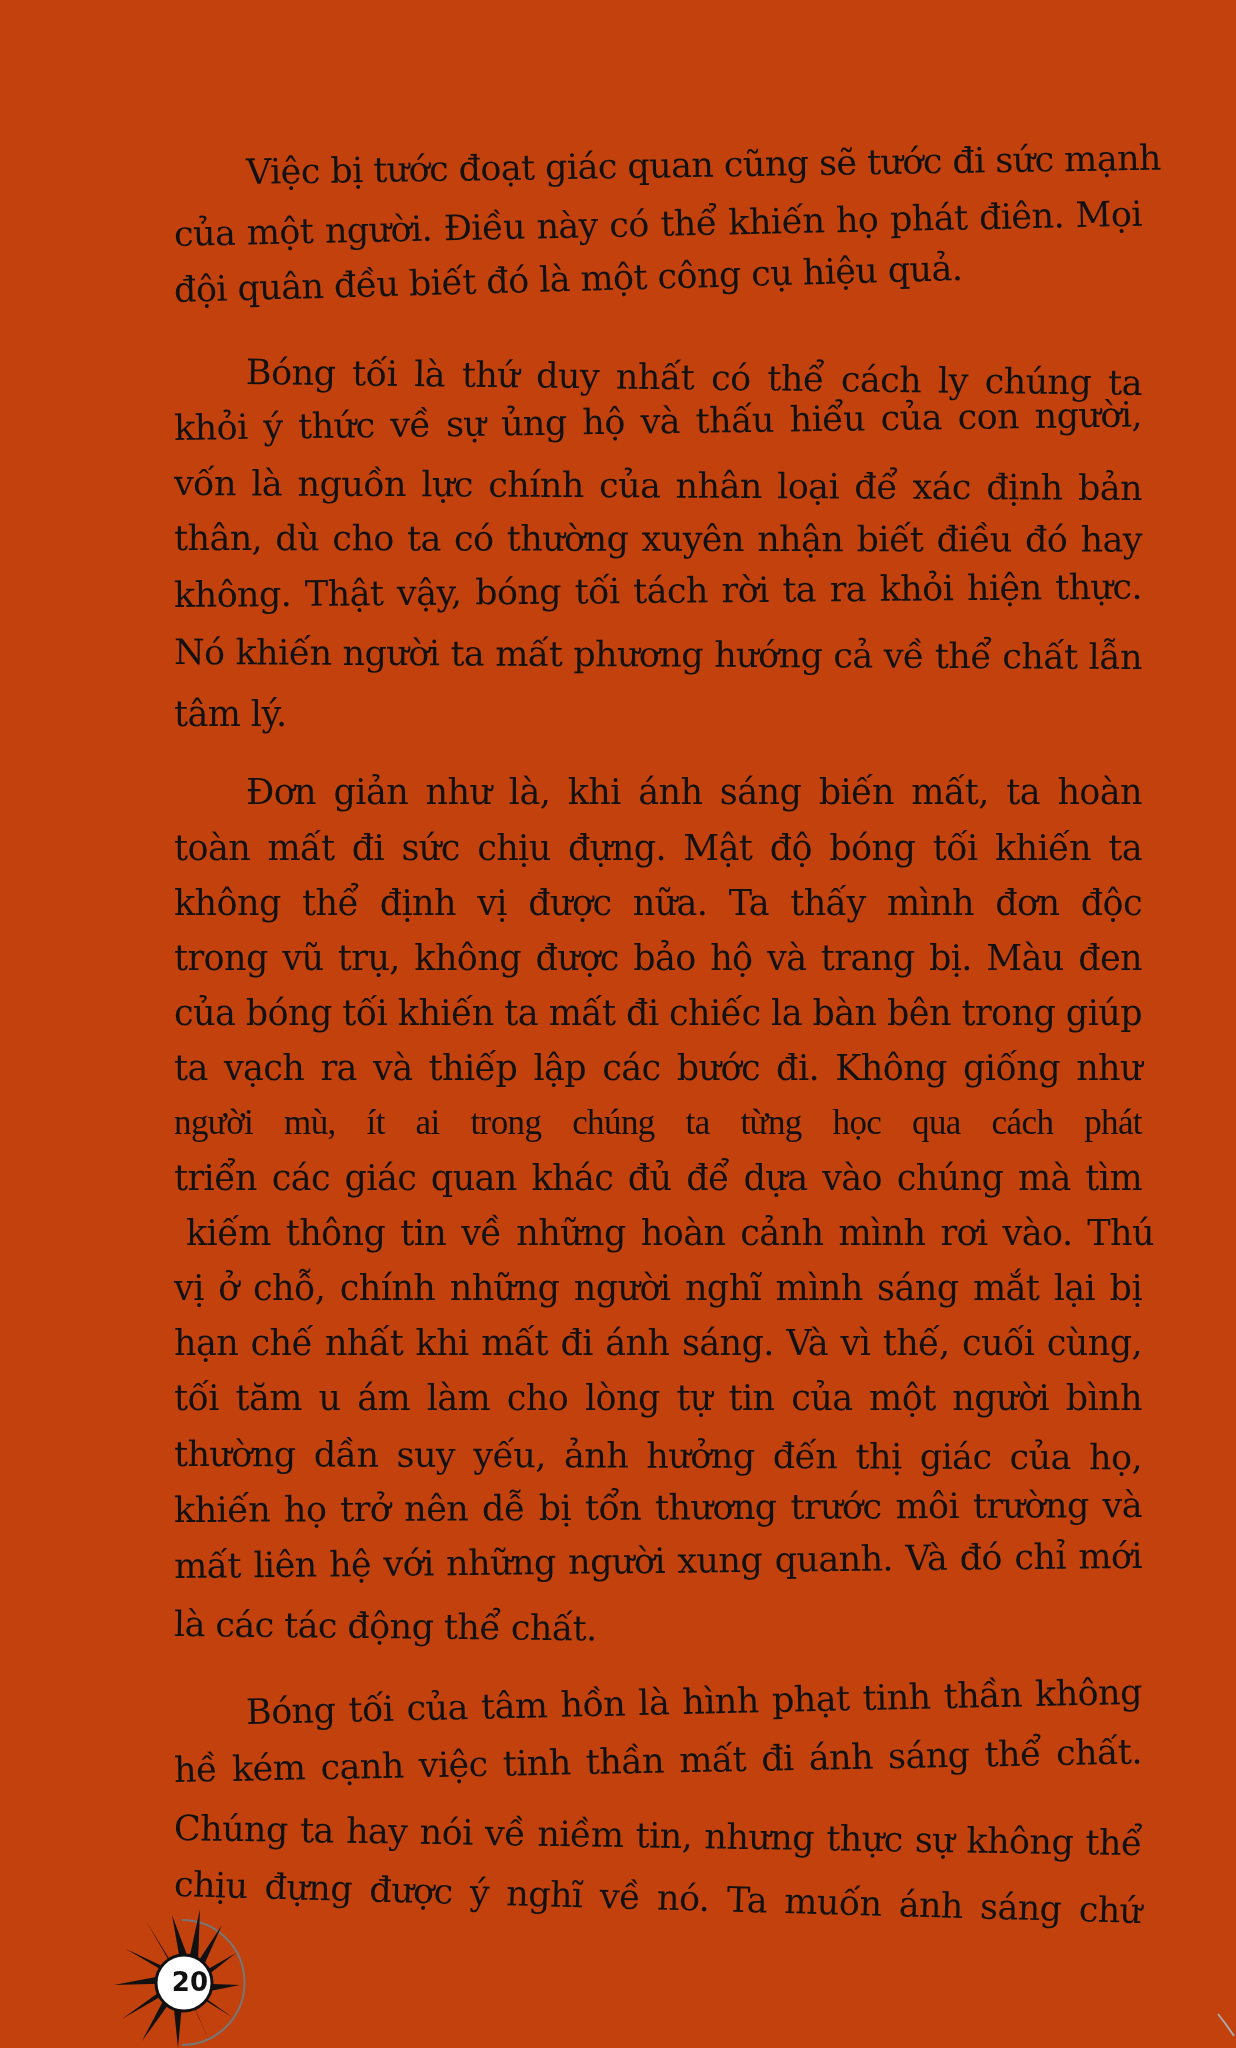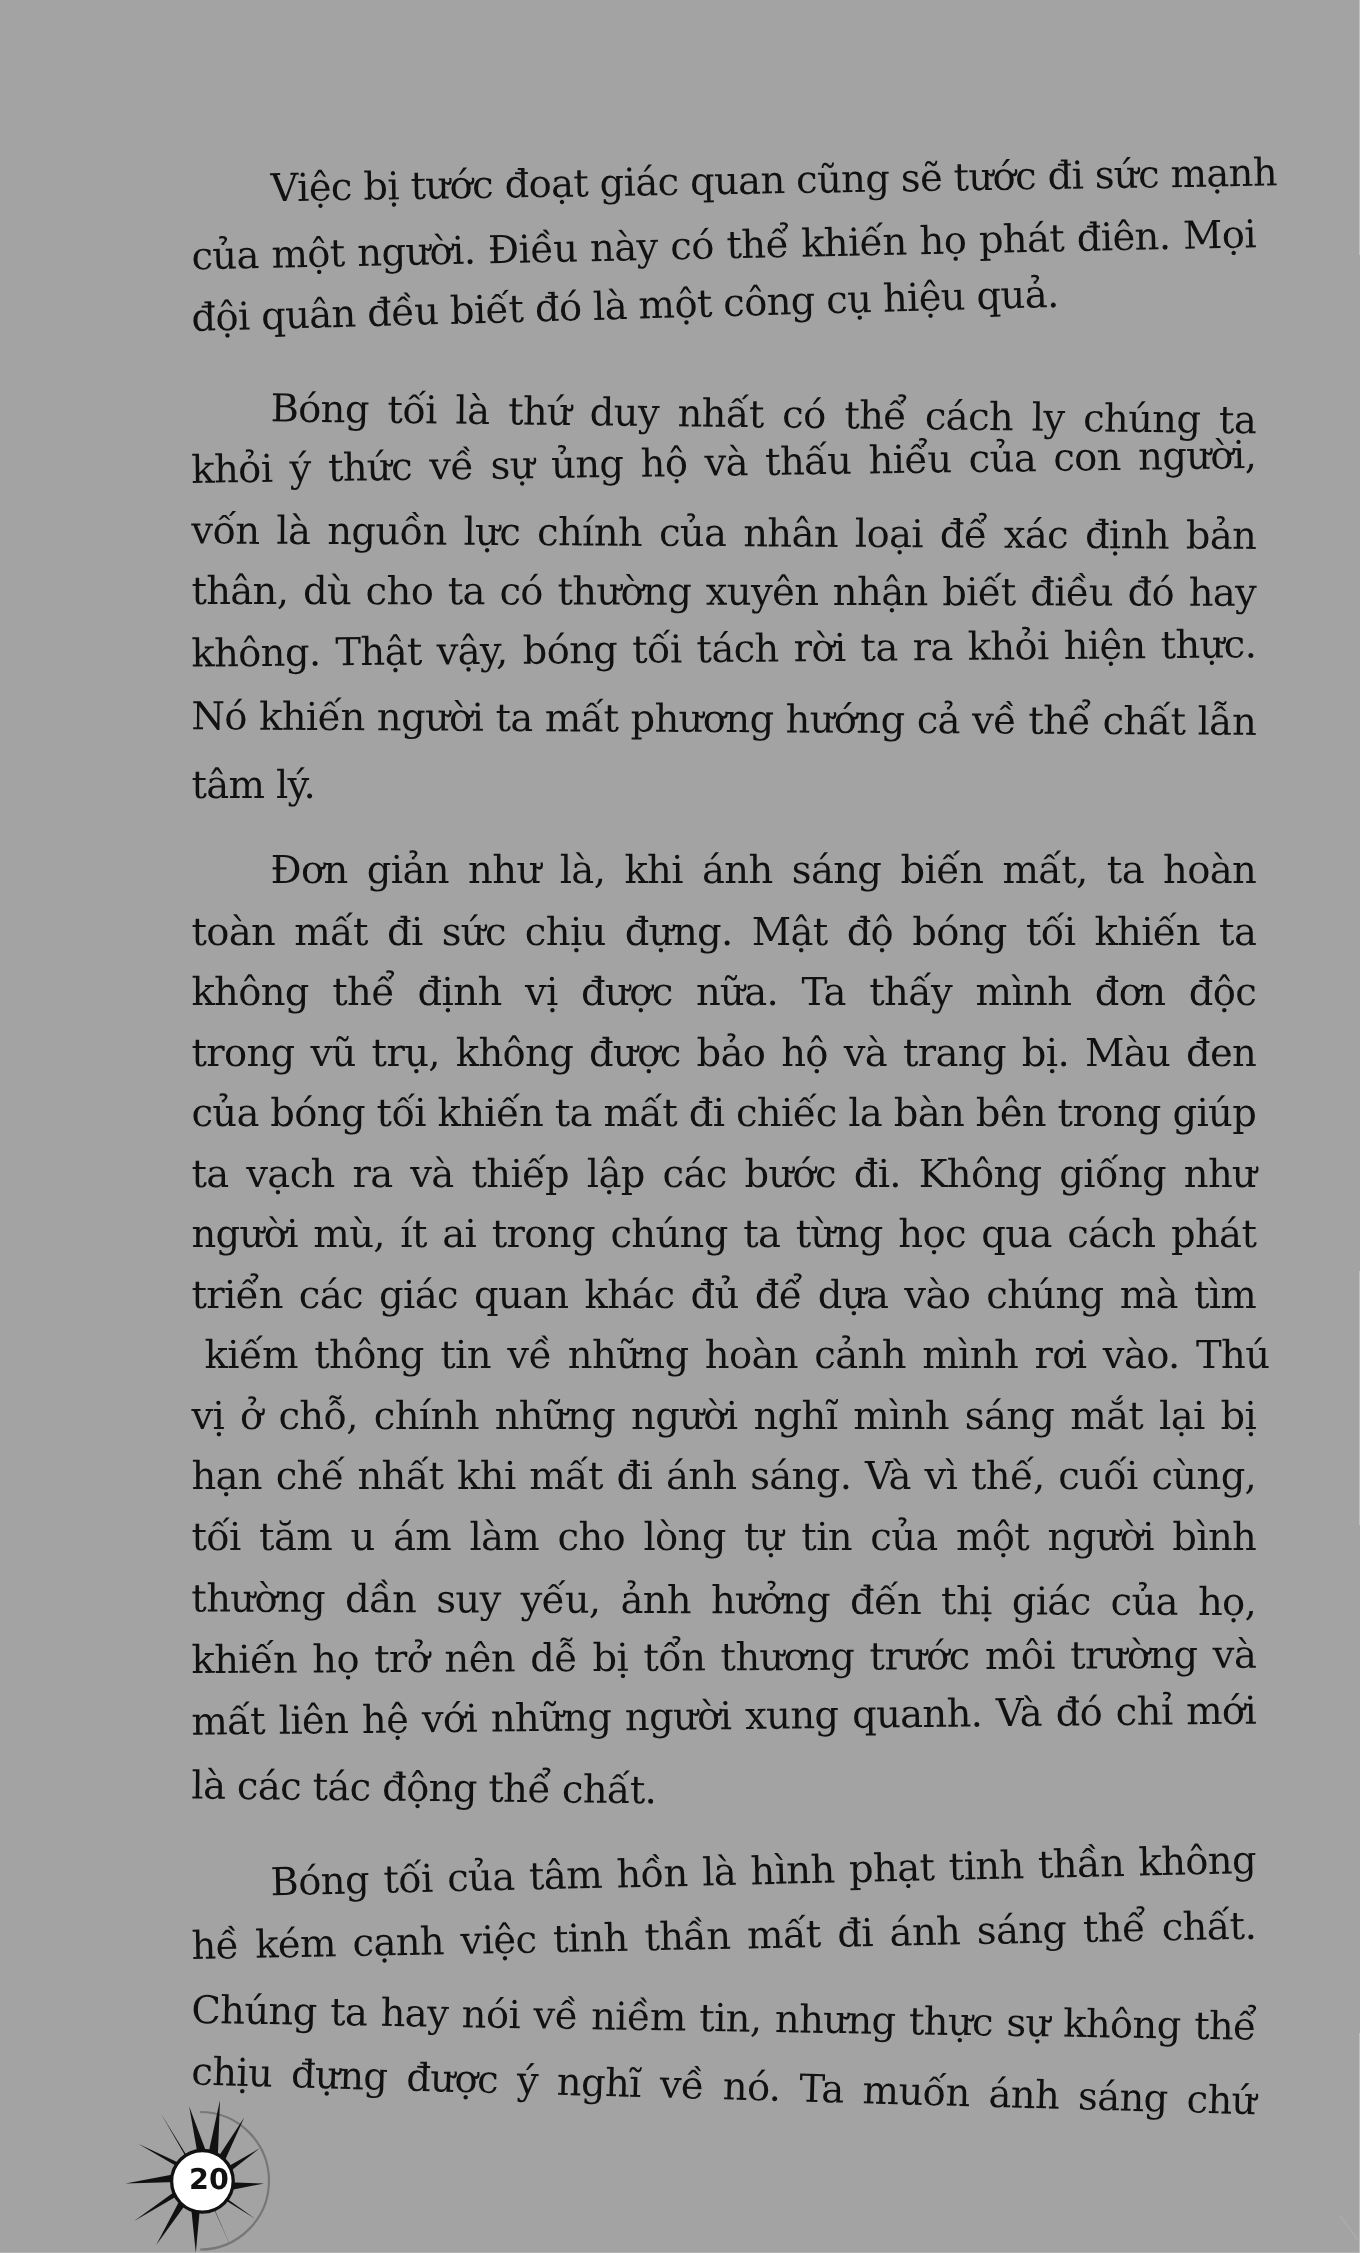--- a/index.html
+++ b/index.html
@@ -13,21 +13,21 @@
       position: relative;
       overflow: hidden;
       font-family: "DejaVu Serif", "Liberation Serif", serif;
       color: #111111;
     }
     .page {
       position: absolute;
       left: 0; top: 0;
       width: 1236px;
       height: 2048px;
-      background: #a3a3a3;
+      background: #c2410c;
     }
     .line {
       position: absolute;
       left: 174px;
       width: 968px;
       font-size: 35px;
       line-height: 44px;
       white-space: nowrap;
       letter-spacing: -0.6px;
       transform-origin: left center;
@@ -78,21 +78,21 @@
   <div class="line" style="top:573px; transform: rotate(-0.5deg);">không. Thật vậy, bóng tối tách rời ta ra khỏi hiện thực.</div>
   <div class="line" style="top:630px; transform: rotate(0.3deg);">Nó khiến người ta mất phương hướng cả về thể chất lẫn</div>
   <div class="line last" style="top:692px;">tâm lý.</div>
 
   <div class="line indent" style="top:770px;">Đơn giản như là, khi ánh sáng biến mất, ta hoàn</div>
   <div class="line" style="top:826px;">toàn mất đi sức chịu đựng. Mật độ bóng tối khiến ta</div>
   <div class="line" style="top:881px;">không thể định vị được nữa. Ta thấy mình đơn độc</div>
   <div class="line" style="top:936px;">trong vũ trụ, không được bảo hộ và trang bị. Màu đen</div>
   <div class="line" style="top:991px;">của bóng tối khiến ta mất đi chiếc la bàn bên trong giúp</div>
   <div class="line" style="top:1046px;">ta vạch ra và thiếp lập các bước đi. Không giống như</div>
-  <div class="line" style="top:1101px;">người mù, ít ai trong chúng ta từng học qua cách phát</div>
+  <div class="line" style="top:1101px;font-family:Liberation Serif, serif;">người mù, ít ai trong chúng ta từng học qua cách phát</div>
   <div class="line" style="top:1156px;">triển các giác quan khác đủ để dựa vào chúng mà tìm</div>
   <div class="line" style="top:1211px;margin-left:12px;">kiếm thông tin về những hoàn cảnh mình rơi vào. Thú</div>
   <div class="line" style="top:1266px;">vị ở chỗ, chính những người nghĩ mình sáng mắt lại bị</div>
   <div class="line" style="top:1321px;">hạn chế nhất khi mất đi ánh sáng. Và vì thế, cuối cùng,</div>
   <div class="line" style="top:1376px;">tối tăm u ám làm cho lòng tự tin của một người bình</div>
   <div class="line" style="top:1432px; transform: rotate(0.2deg);">thường dần suy yếu, ảnh hưởng đến thị giác của họ,</div>
   <div class="line" style="top:1488px; transform: rotate(-0.3deg);">khiến họ trở nên dễ bị tổn thương trước môi trường và</div>
   <div class="line" style="top:1544px; transform: rotate(-0.6deg);">mất liên hệ với những người xung quanh. Và đó chỉ mới</div>
   <div class="line last" style="top:1602px; transform: rotate(0.6deg);">là các tác động thể chất.</div>
 

